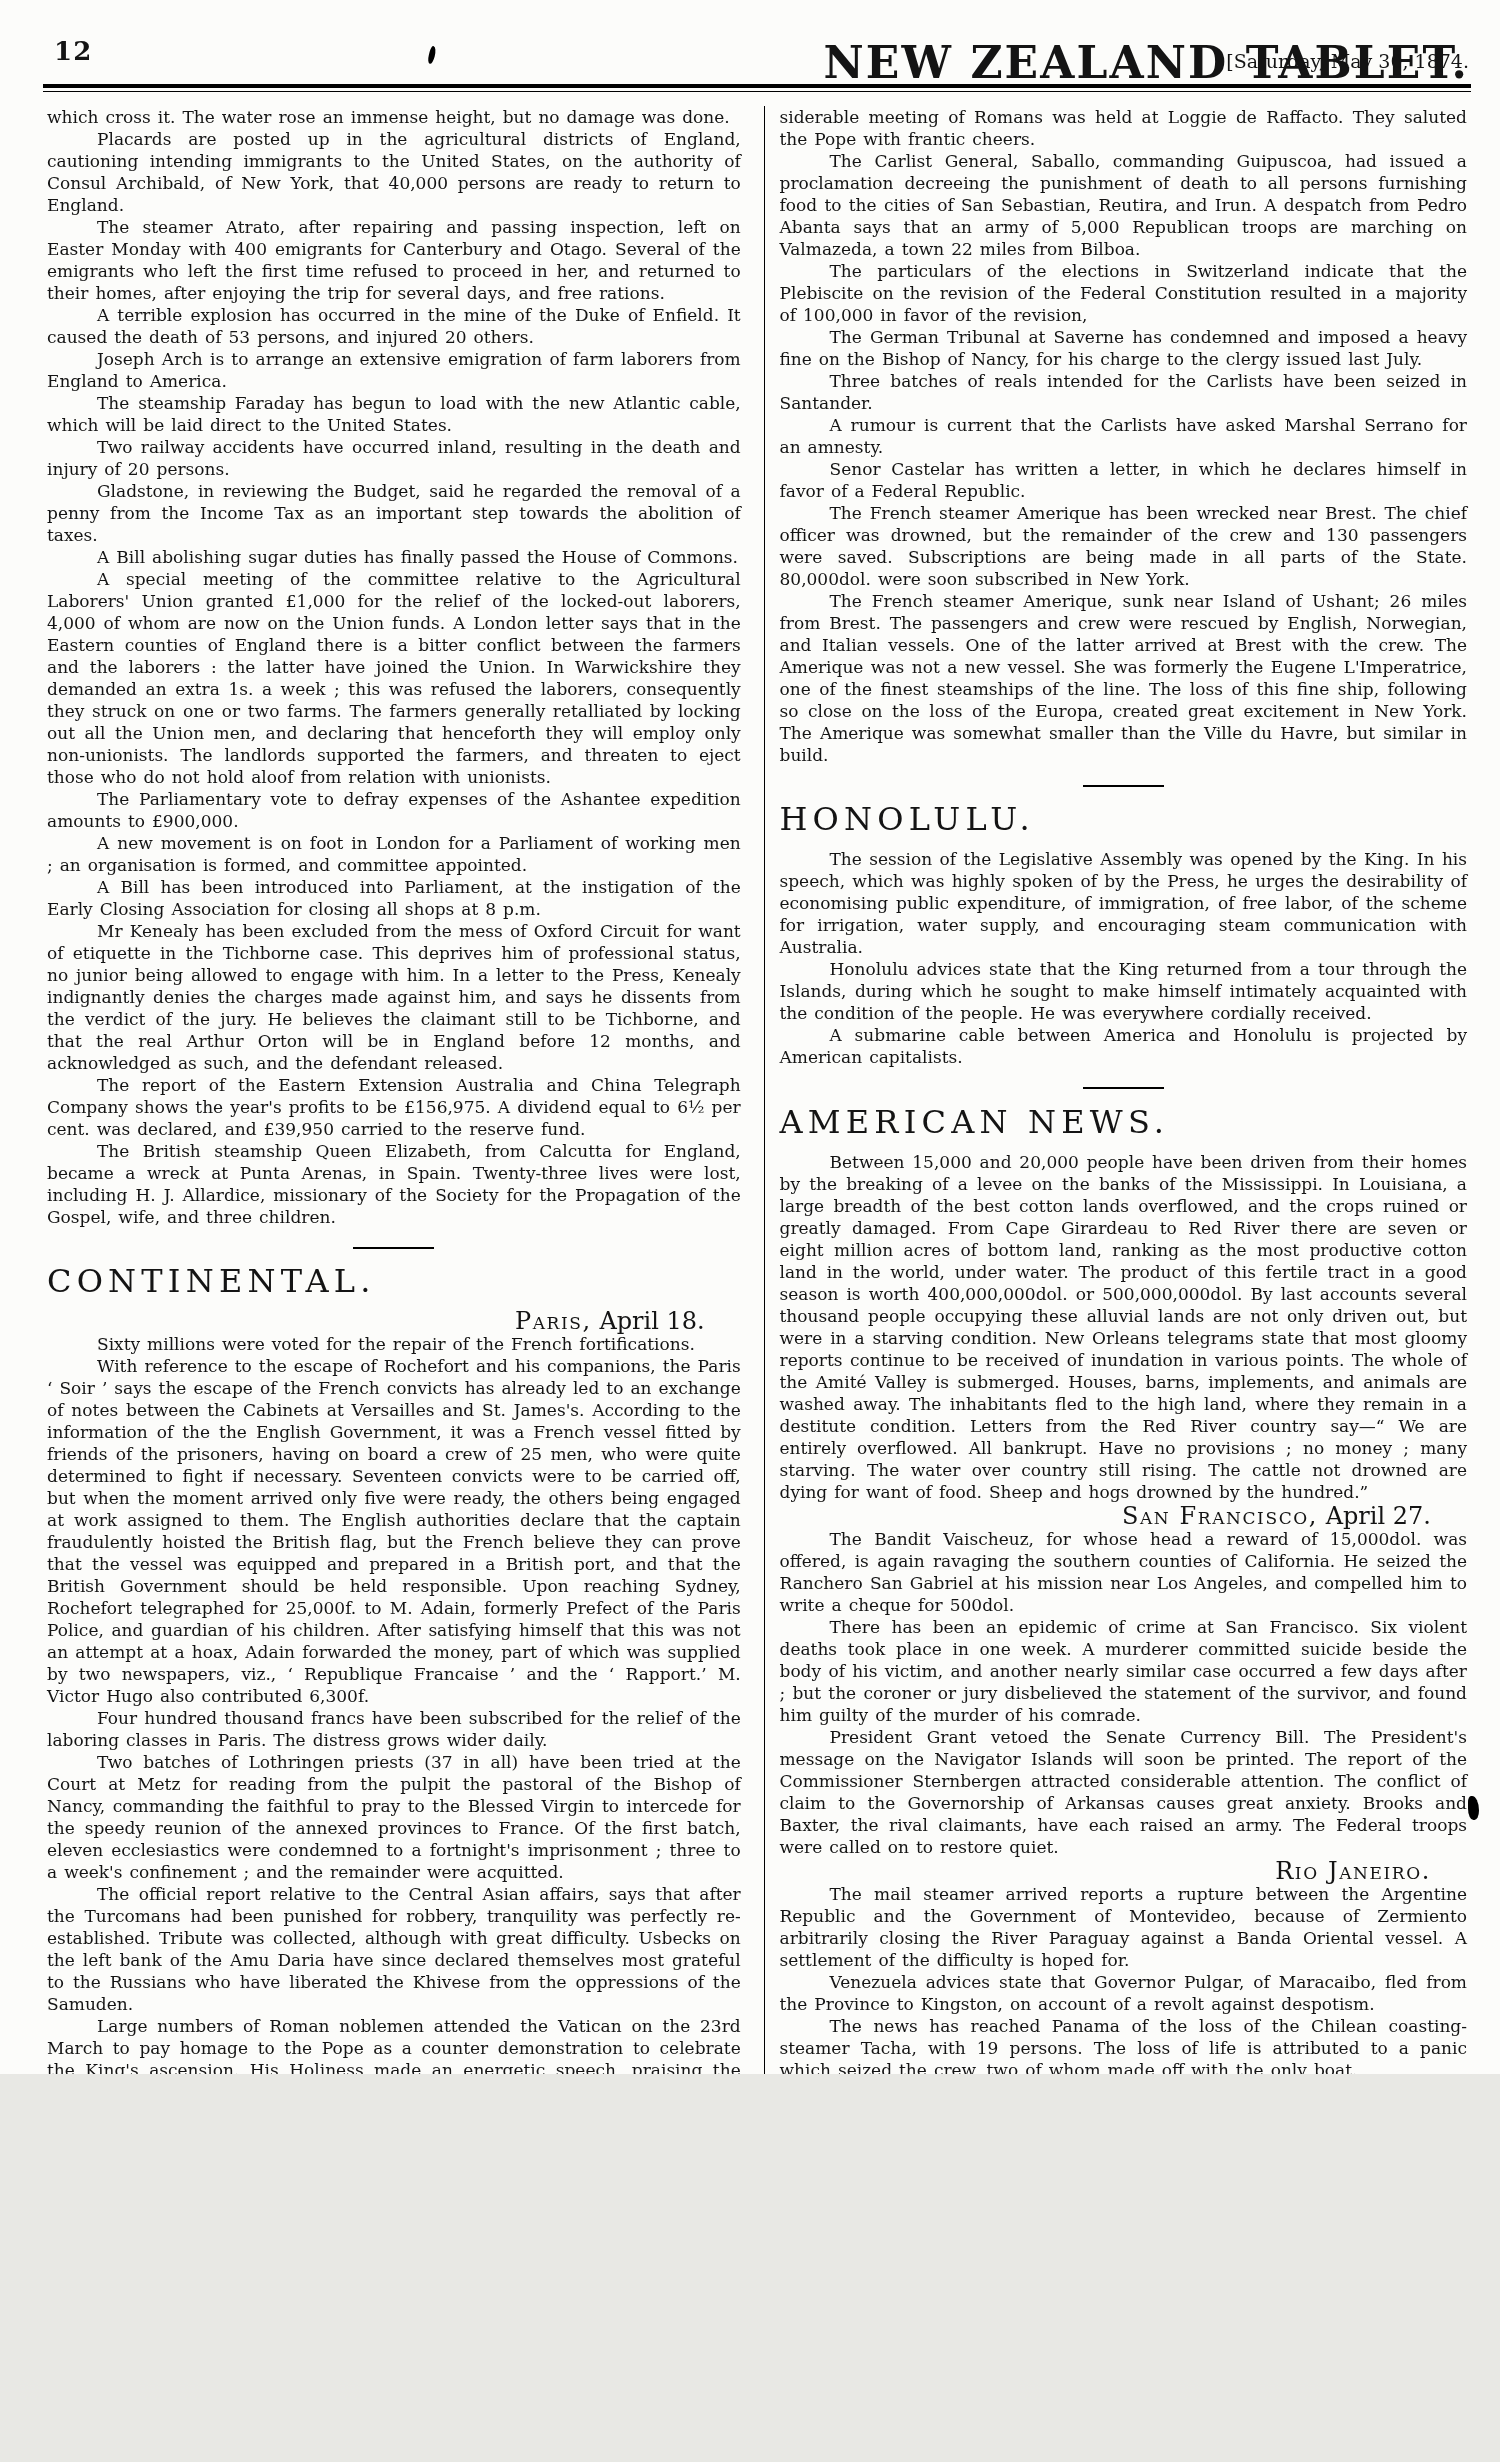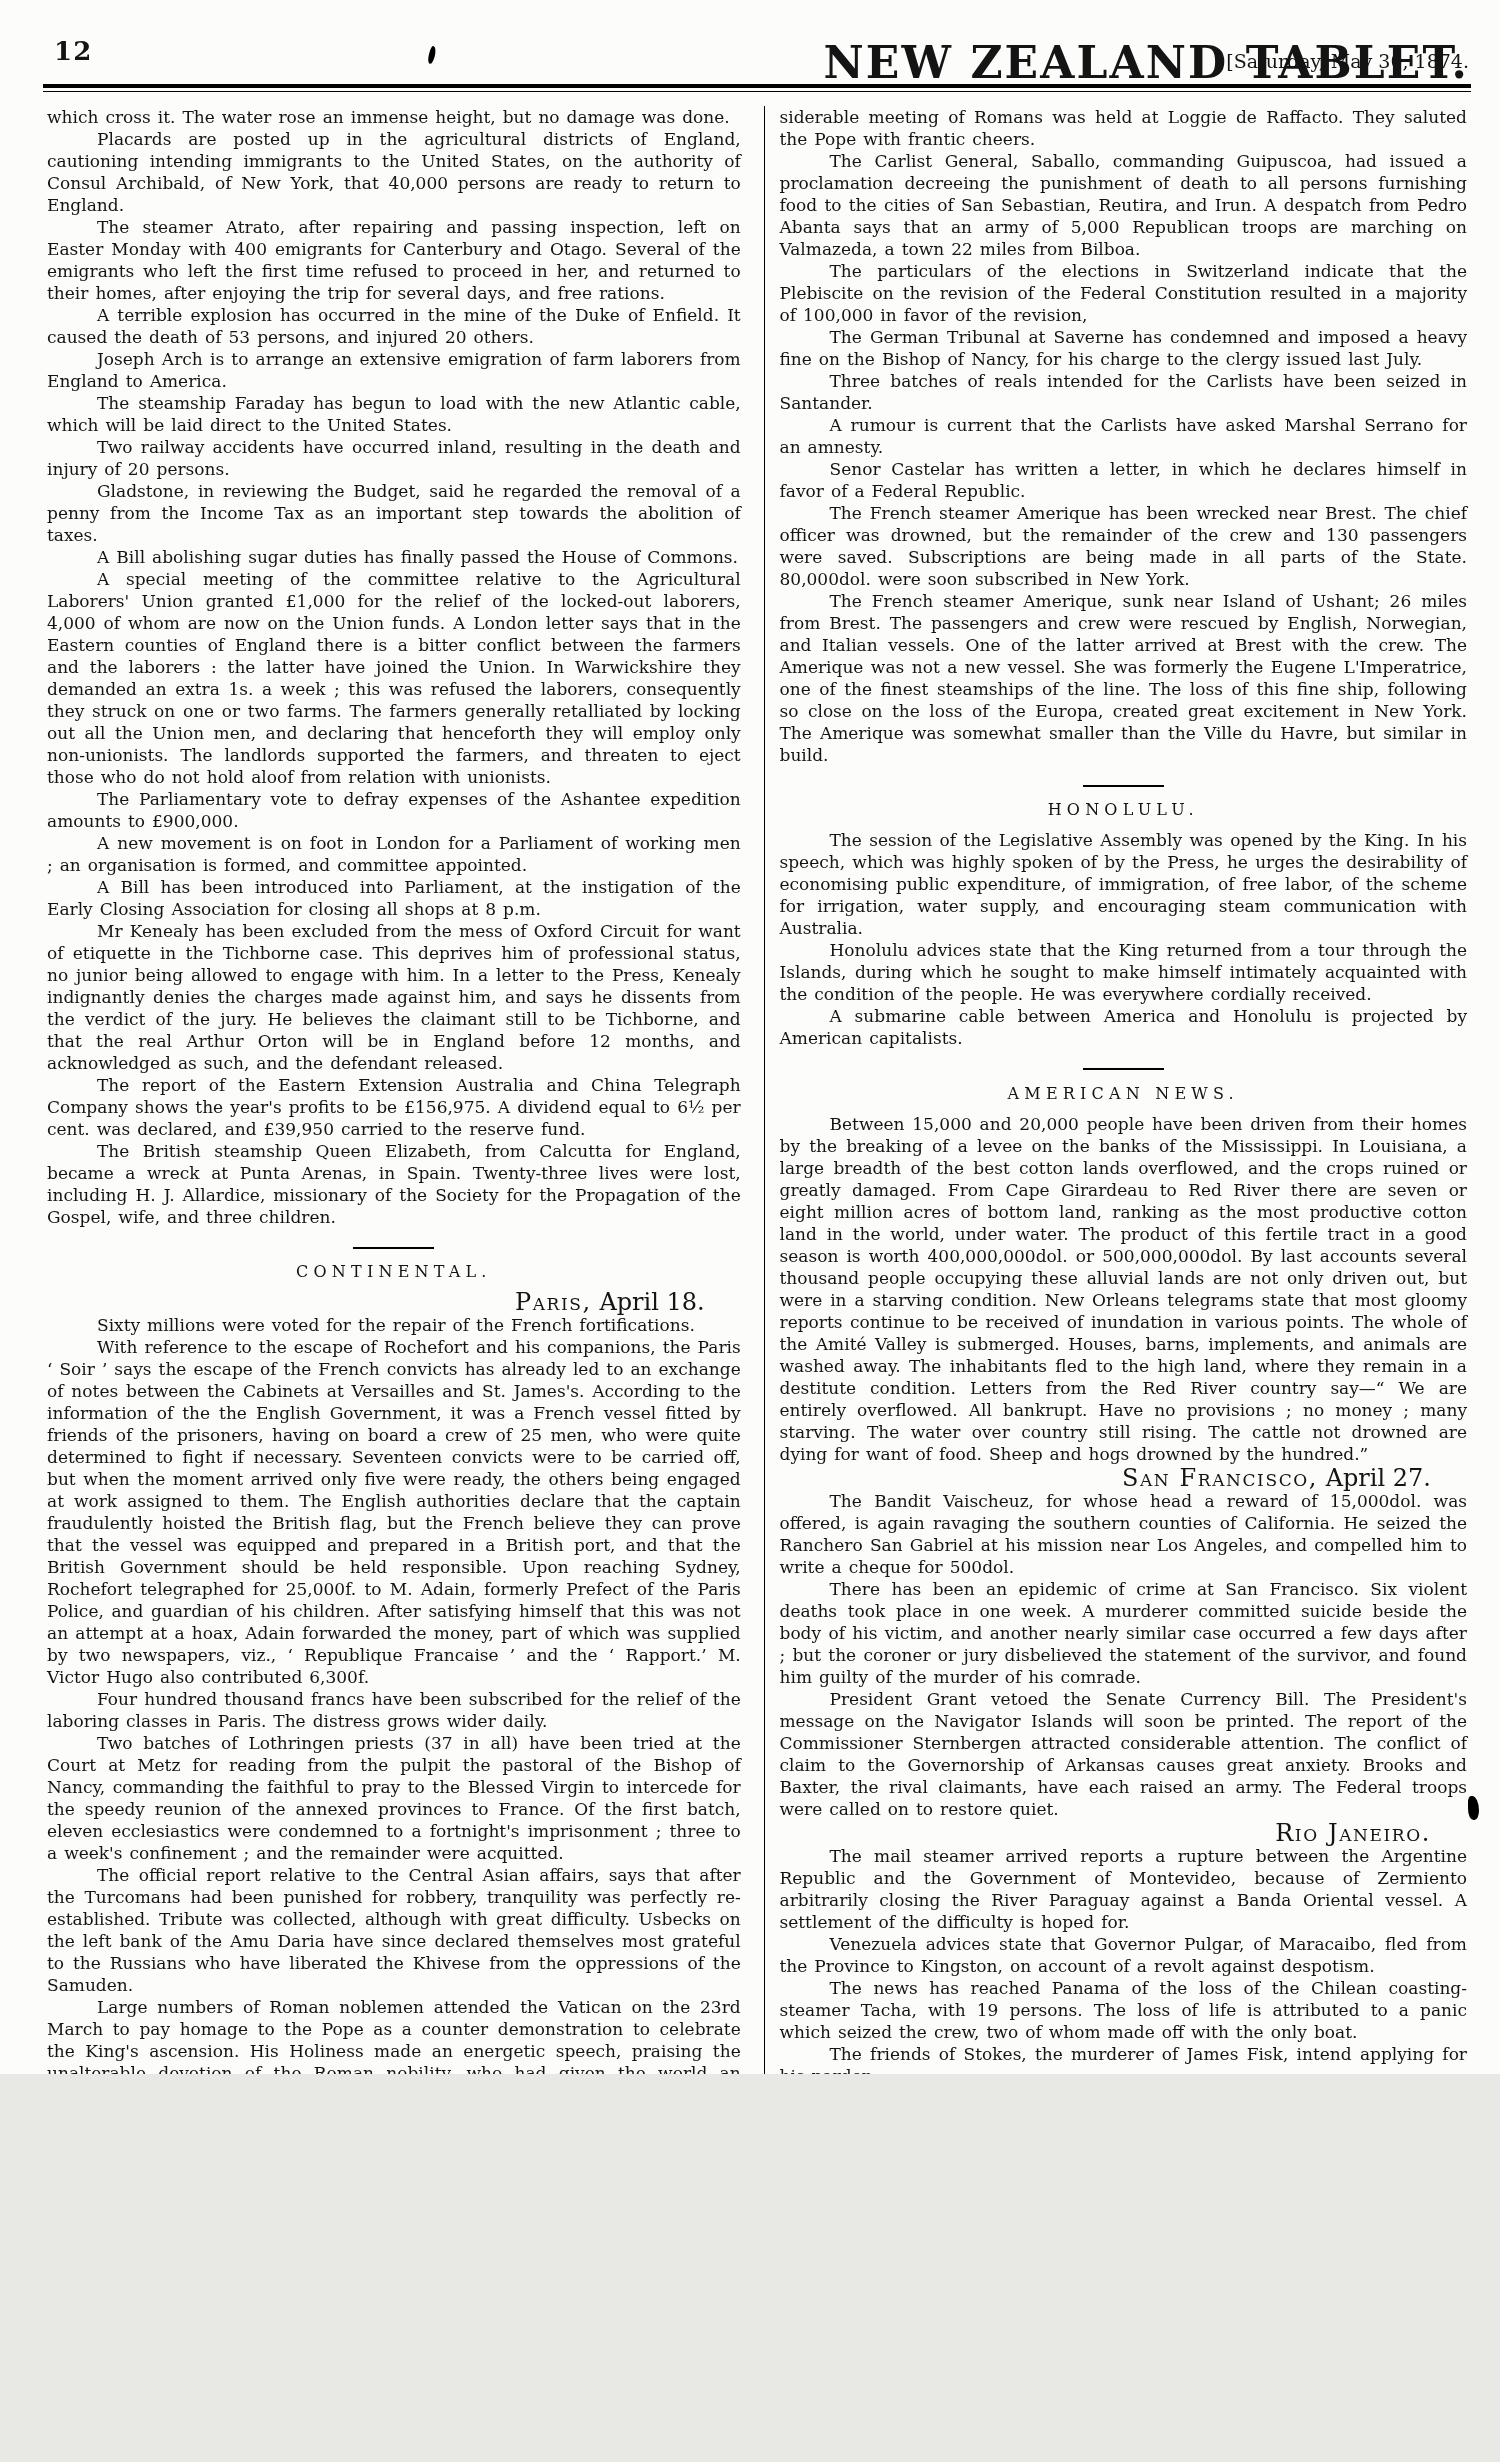--- a/index.html
+++ b/index.html
@@ -21,22 +21,22 @@
     border-top:4.1px solid #000;border-bottom:1.6px solid #000;}
   
   .columns{position:absolute;top:106px;left:47px;right:33px;display:flex;align-items:flex-start;}
   .column{box-sizing:border-box;}
   .column-left{width:703px;padding-right:9.3px;}
   .column-right{flex:1;border-left:1.6px solid #000;padding-left:14.5px;margin-left:14px;}
   
   .para{margin:0;font-size:17px;line-height:22px;text-align:justify;
     text-indent:50px;word-spacing:1.6px;}
   .para.noindent{text-indent:0;}
-  .section-heading{margin:13.5px 0 10.4px;font-size:16px;font-weight:normal;
-    letter-spacing:5.2px;text-align:center;text-indent:0;}
+  .section-heading{margin:13.5px 0 10.4px;font-size:32px;font-weight:normal;
+    letter-spacing:5.2px;text-indent:0;}
   .dateline{margin:2.1px 0 1px;font-size:24px;line-height:22px;text-align:right;
     padding-right:36px;text-indent:0;}
   .dateline .place{font-variant:small-caps;letter-spacing:1.6px;}
   .rule-short{width:81px;margin:18.6px auto 4.1px;border-top:2.6px solid #000;height:0;}
   .rule-double{width:245px;height:8.3px;margin:23px auto 24px;
     border-top:9.8px solid #000;border-bottom:2.6px solid #000;}
   
   .ink-mark-header{position:absolute;left:429px;top:46px;width:6.2px;height:17.6px;
     background:#000;border-radius:40% 60% 50% 50%;transform:rotate(14deg);}
   .ink-mark-margin{position:absolute;right:21px;top:1796px;width:11.4px;height:24px;

